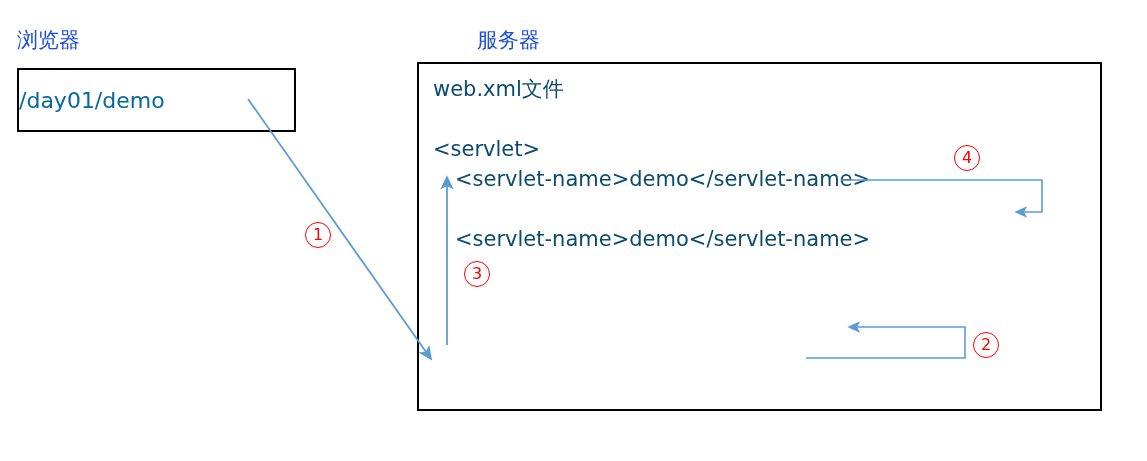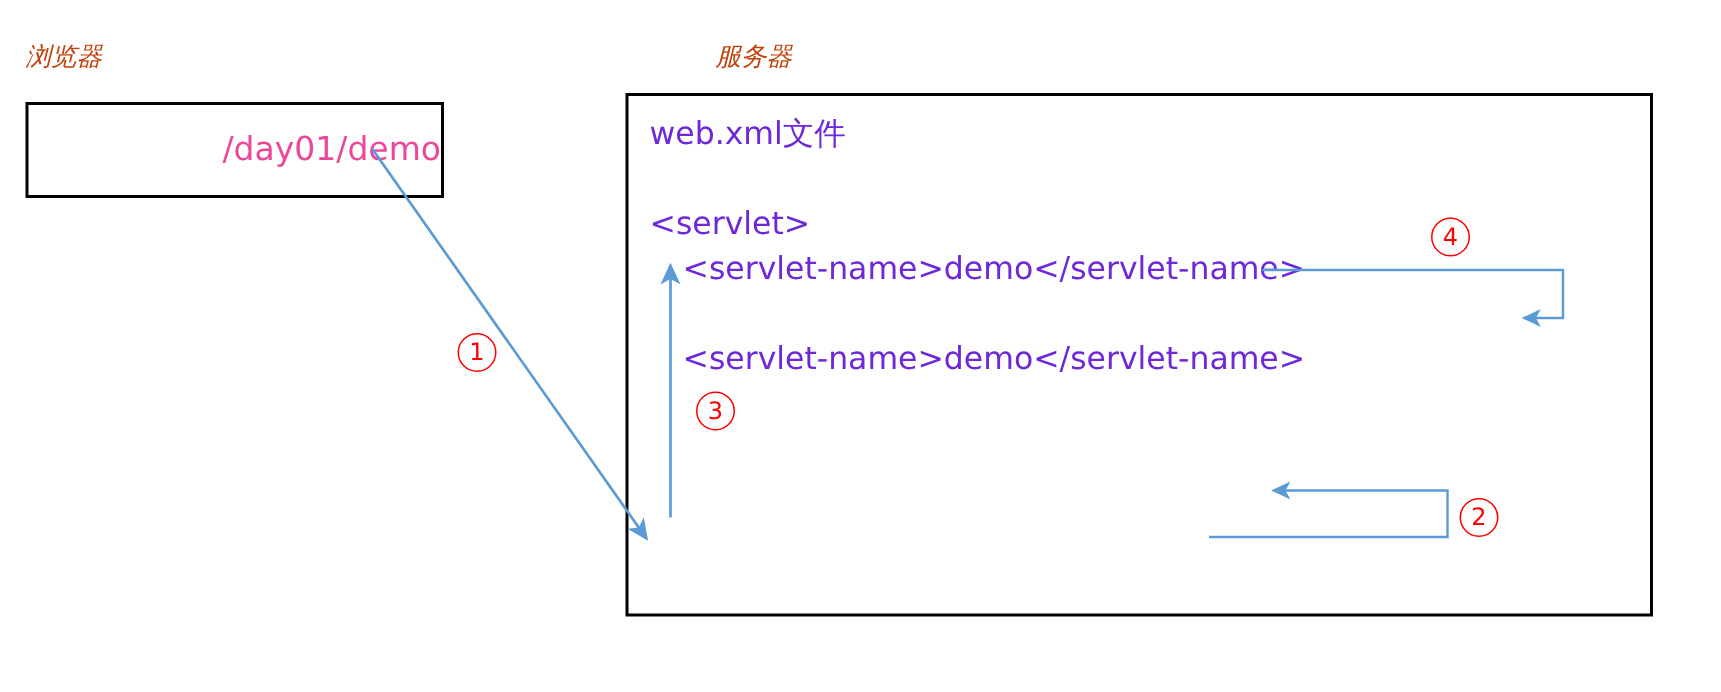--- a/index.html
+++ b/index.html
@@ -14,26 +14,25 @@
     position: relative;
     width: 1147px;
     height: 461px;
     background: #ffffff;
     overflow: hidden;
   }
 
   
   .section-title {
     position: absolute;
-    color: #c2410c;
-    font-size: 17px;
+    color: #1d4ed8;
+    font-size: 21px;
     line-height: 1;
     font-family: "DejaVu Sans", sans-serif;
     white-space: nowrap;
-    font-style: italic;
   }
   #browser-title { left: 17px;  top: 30px; }
   #server-title  { left: 477px; top: 30px; }
 
   
   .panel {
     position: absolute;
     border: 2px solid #000000;
     box-sizing: border-box;
     background: transparent;
@@ -43,44 +42,44 @@
     top: 68px;
     width: 279px;
     height: 64px;
   }
   #browser-url {
     position: absolute;
     left: 0;
     right: 0;
     top: 50%;
     transform: translateY(-50%);
-    text-align: right;
+    text-align: left;
     font-size: 22px;
-    color: #ec4899;
+    color: #0369a1;
     font-family: "DejaVu Sans", sans-serif;
     white-space: nowrap;
   }
   #server-box {
     left: 417px;
     top: 62px;
     width: 685px;
     height: 349px;
   }
 
   
   #xml-block {
     position: absolute;
     left: 14px;
     top: 10px;
     right: 4px;
   }
   .code-line {
     font-size: 21px;
     line-height: 30px;
-    color: #6d28d9;
+    color: #0c4a6e;
     font-family: "DejaVu Sans", sans-serif;
     white-space: pre;
     height: 30px;
   }
   .code-line.blank { color: transparent; }
   .indent-1 { padding-left: 22px; }
 
   
   .step {
     position: absolute;

